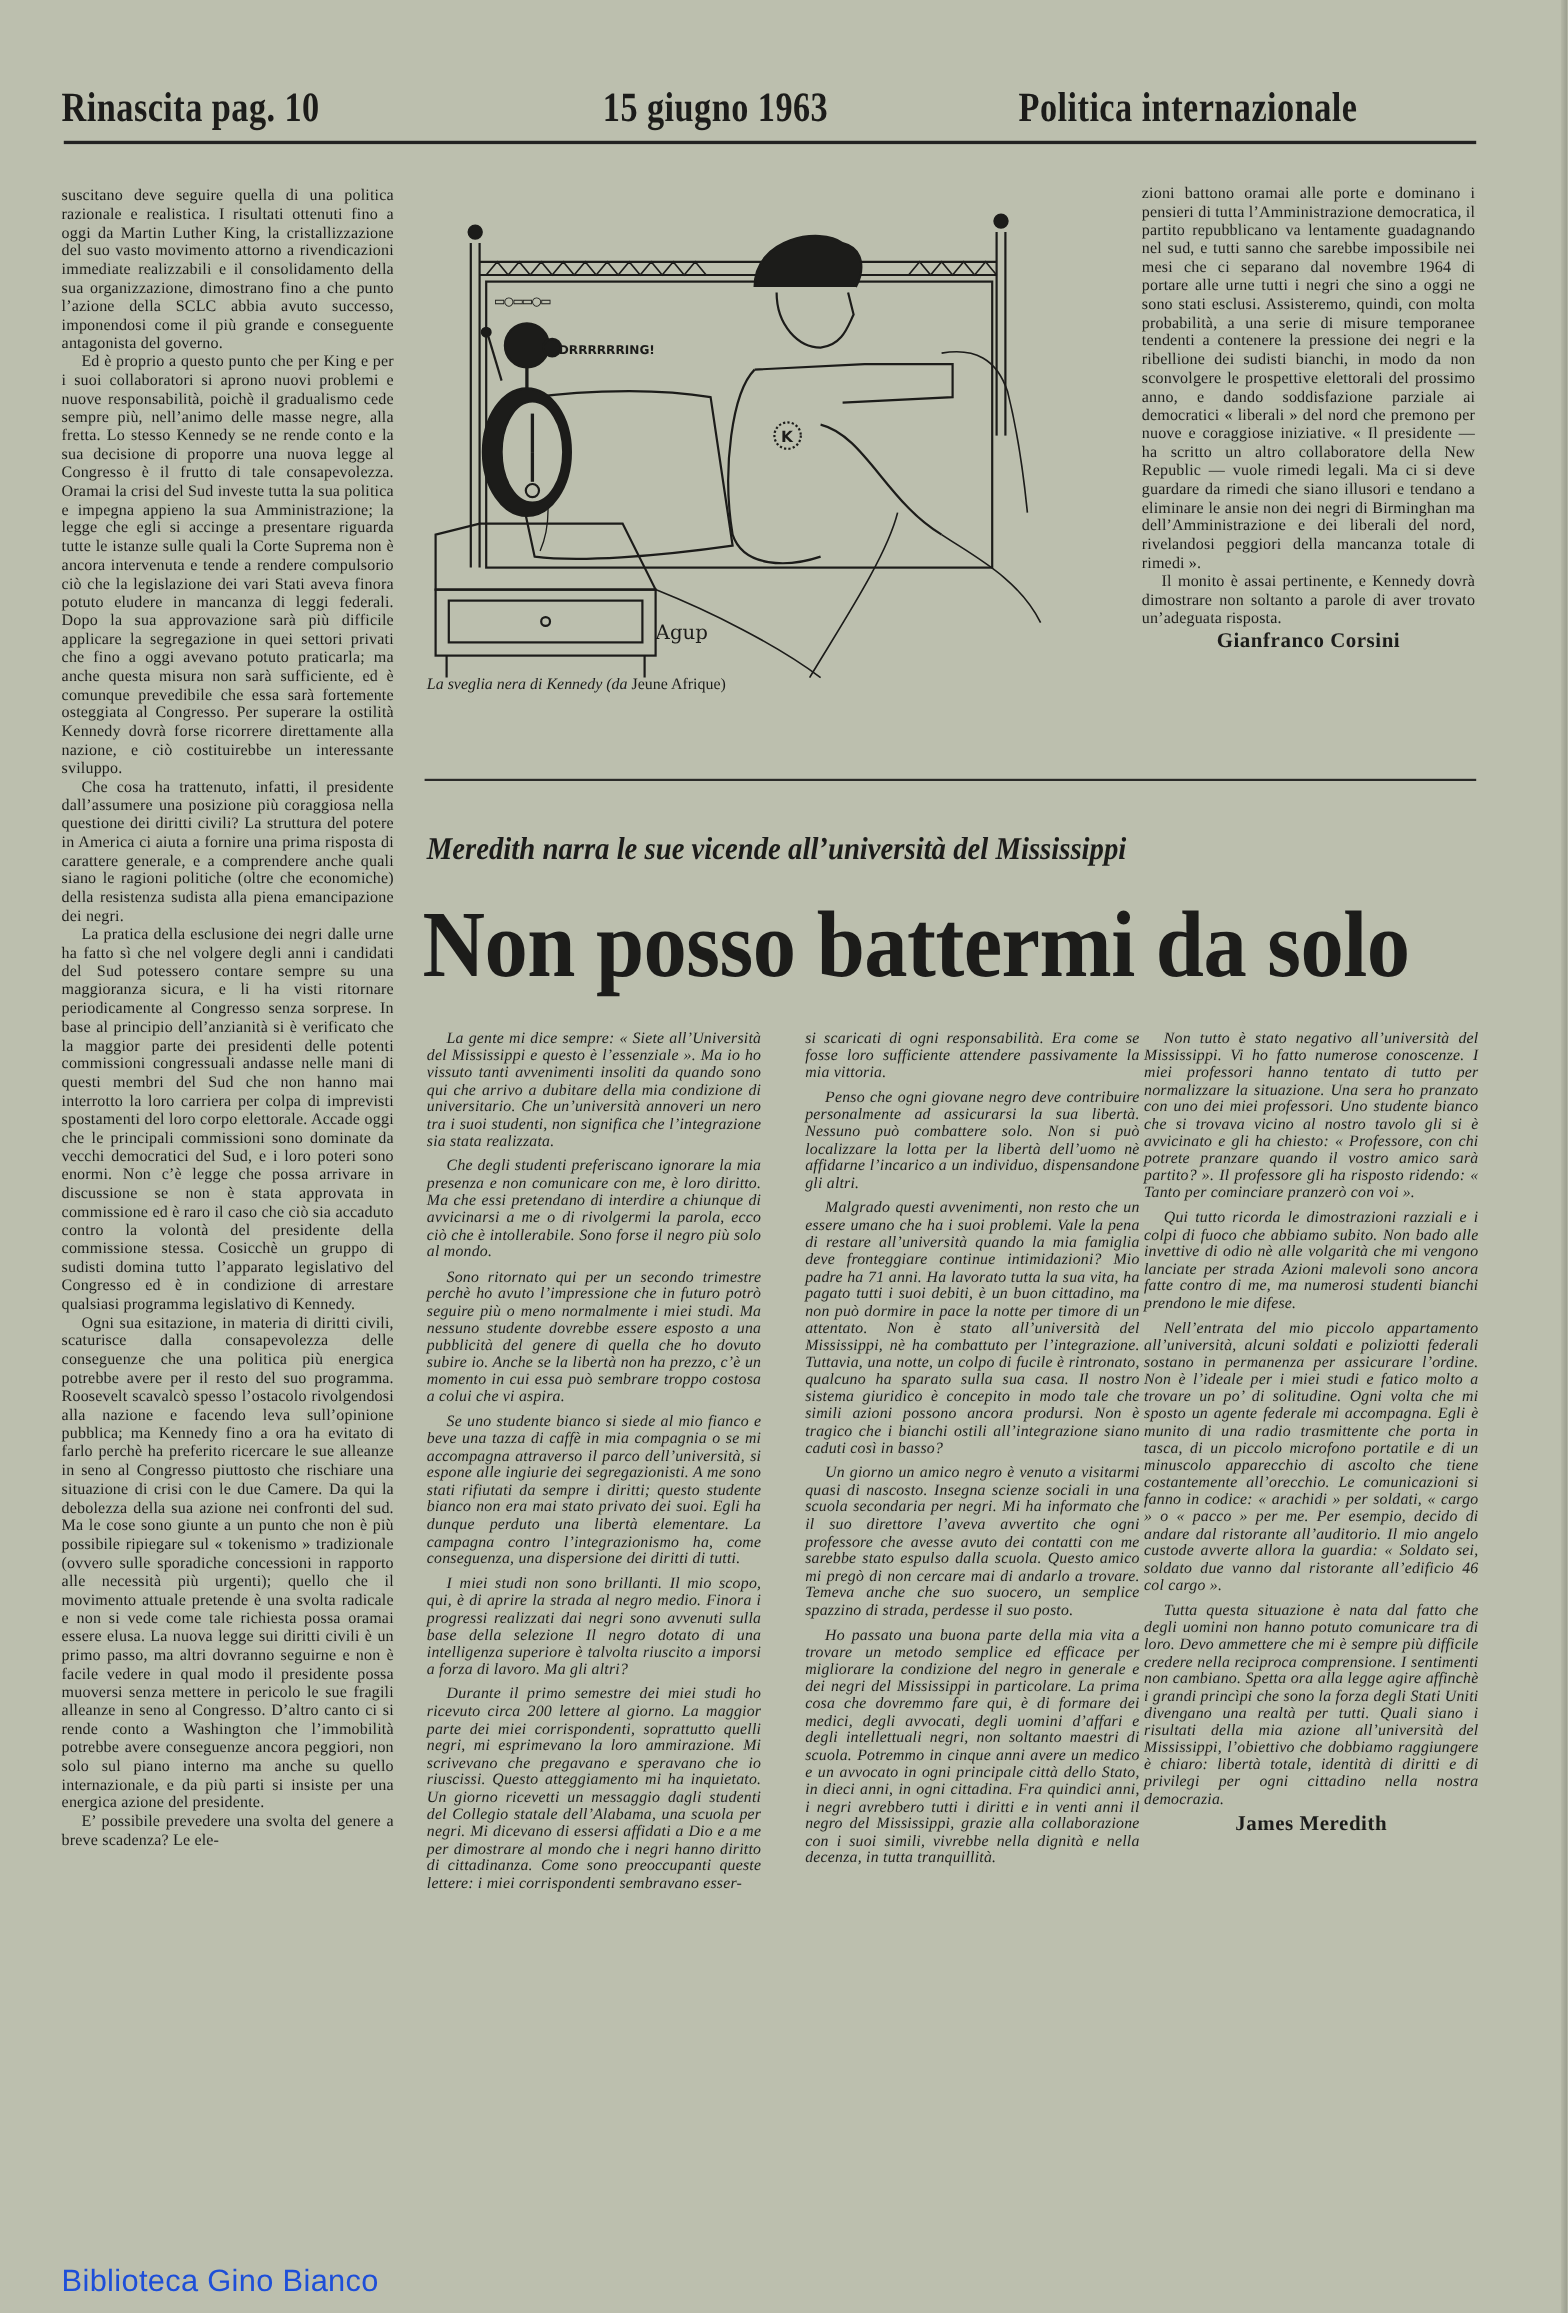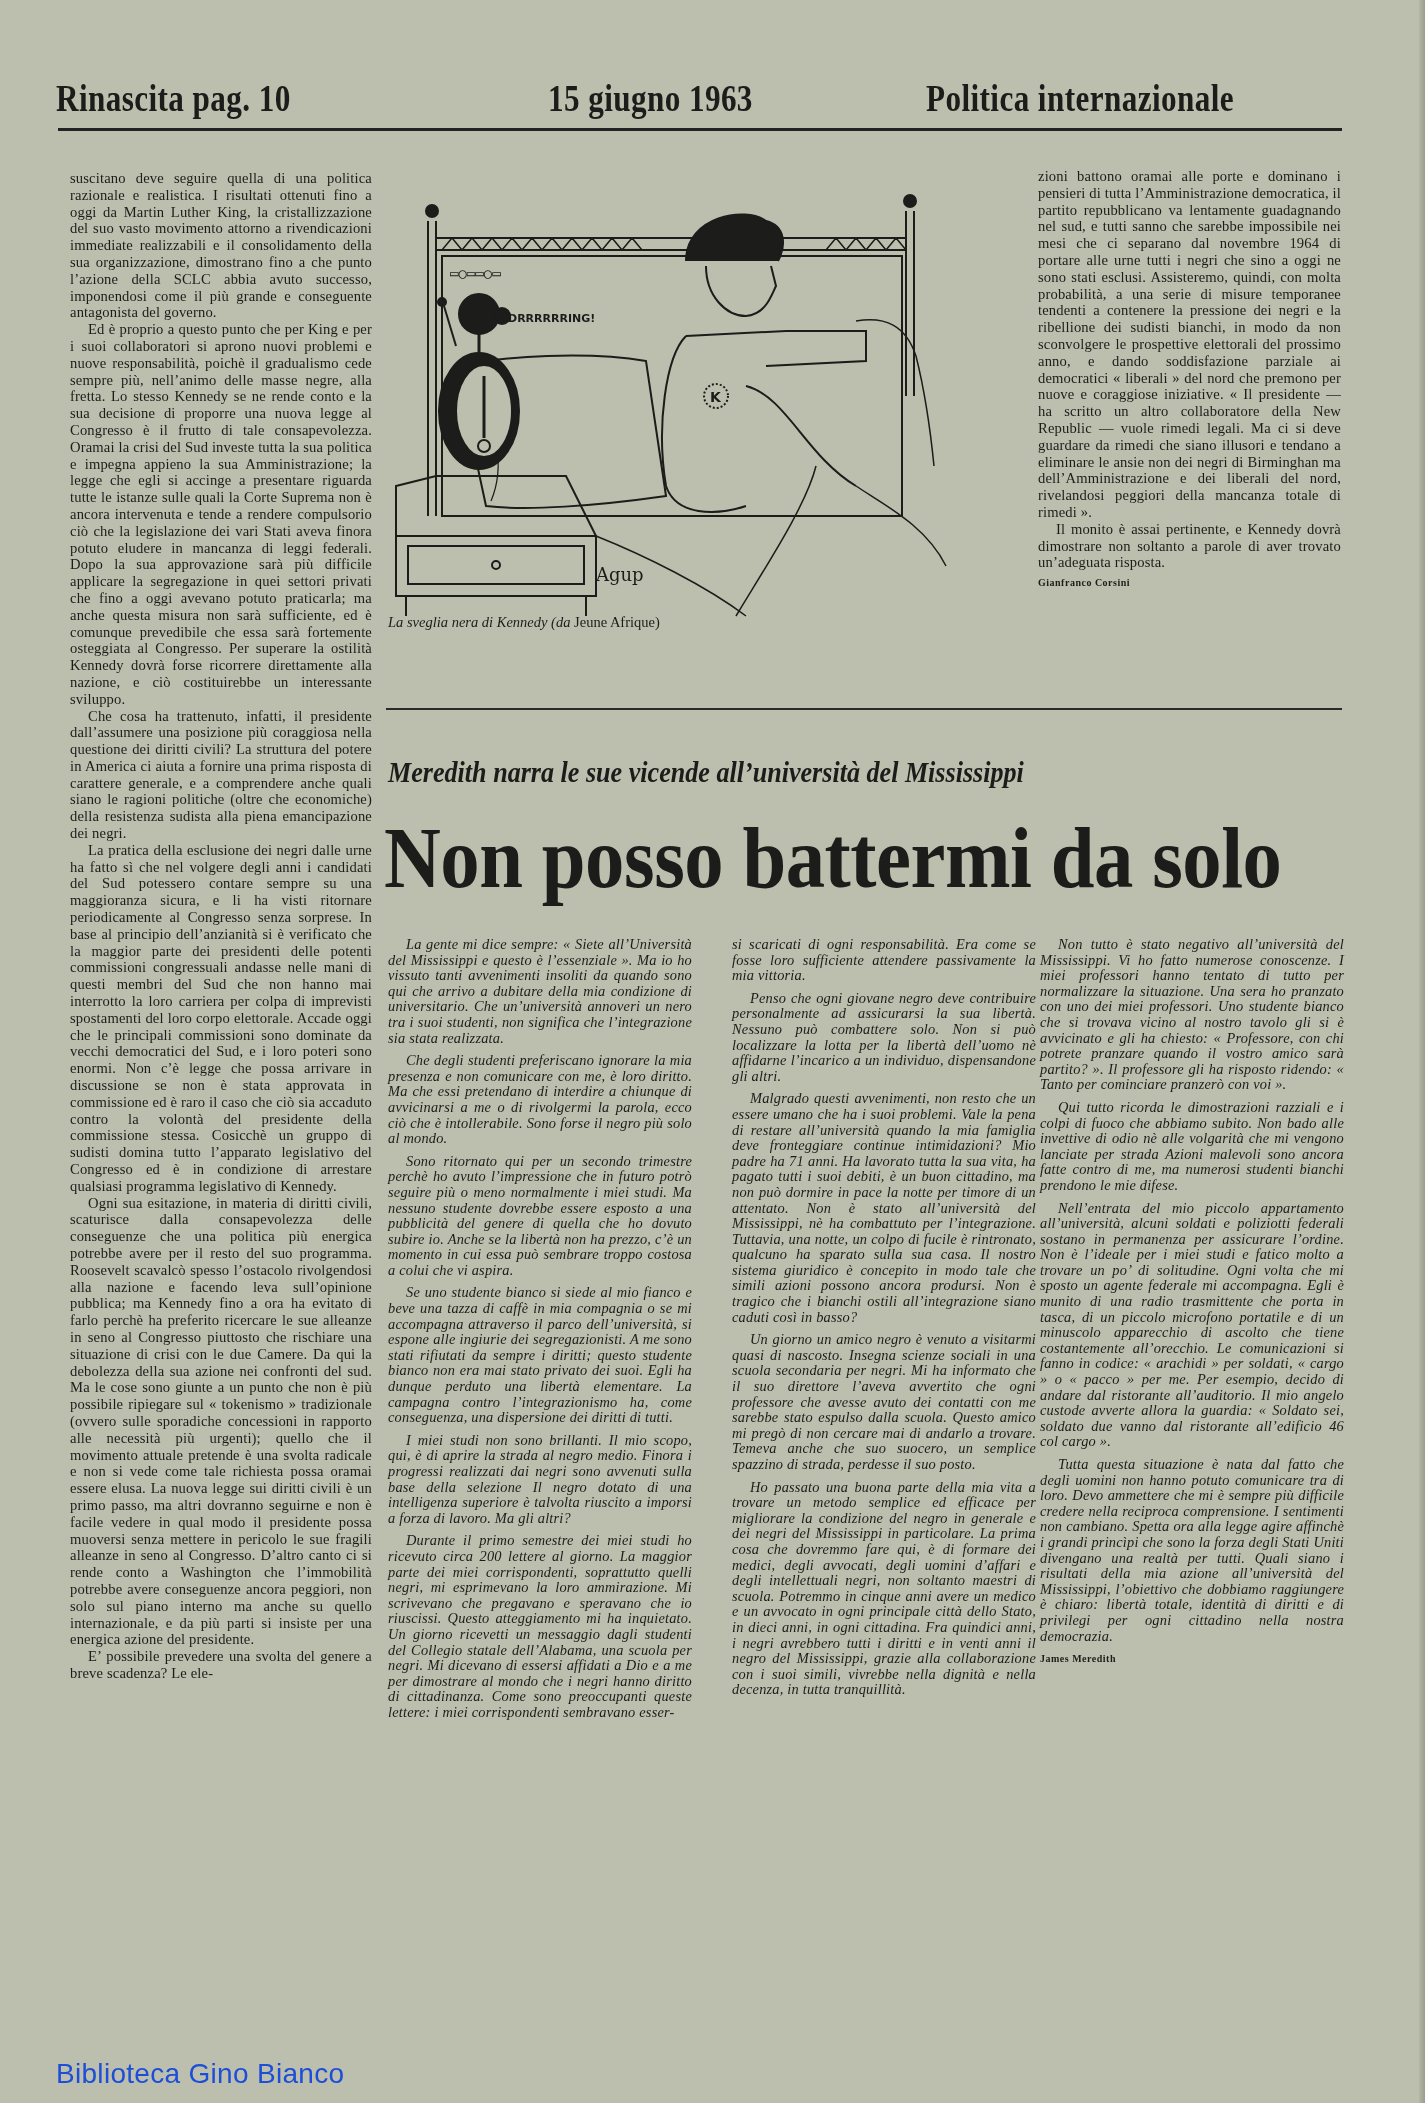--- a/index.html
+++ b/index.html
@@ -29,24 +29,24 @@
     background: #222;
   }
   .col {
     position: absolute;
     font-size: 14.6px; line-height: 16.8px;
     text-align: justify; letter-spacing: 0.15px;
     hyphens: manual;
   }
   .col p { margin: 0; text-indent: 18px; }
   .col p.noindent { text-indent: 0; }
-  .col-left { left: 70px; top: 170px; width: 302px; }
+  .col-left { left: 56px; top: 170px; width: 302px; }
   .col-corsini { left: 1038px; top: 168px; width: 303px; }
   .byline {
-    text-align: left; font-weight: bold; font-size: 10px; letter-spacing: 0.5px;
+    text-align: center; font-weight: bold; font-size: 19px; letter-spacing: 0.5px;
     margin-top: 4px;
   }
   .cartoon {
     position: absolute; left: 386px; top: 166px; width: 632px; height: 470px;
   }
   .caption {
     position: absolute; left: 388px; top: 614px; width: 340px;
     font-size: 14.5px; line-height: 16px; font-style: italic;
   }
   .caption .roman { font-style: normal; }

